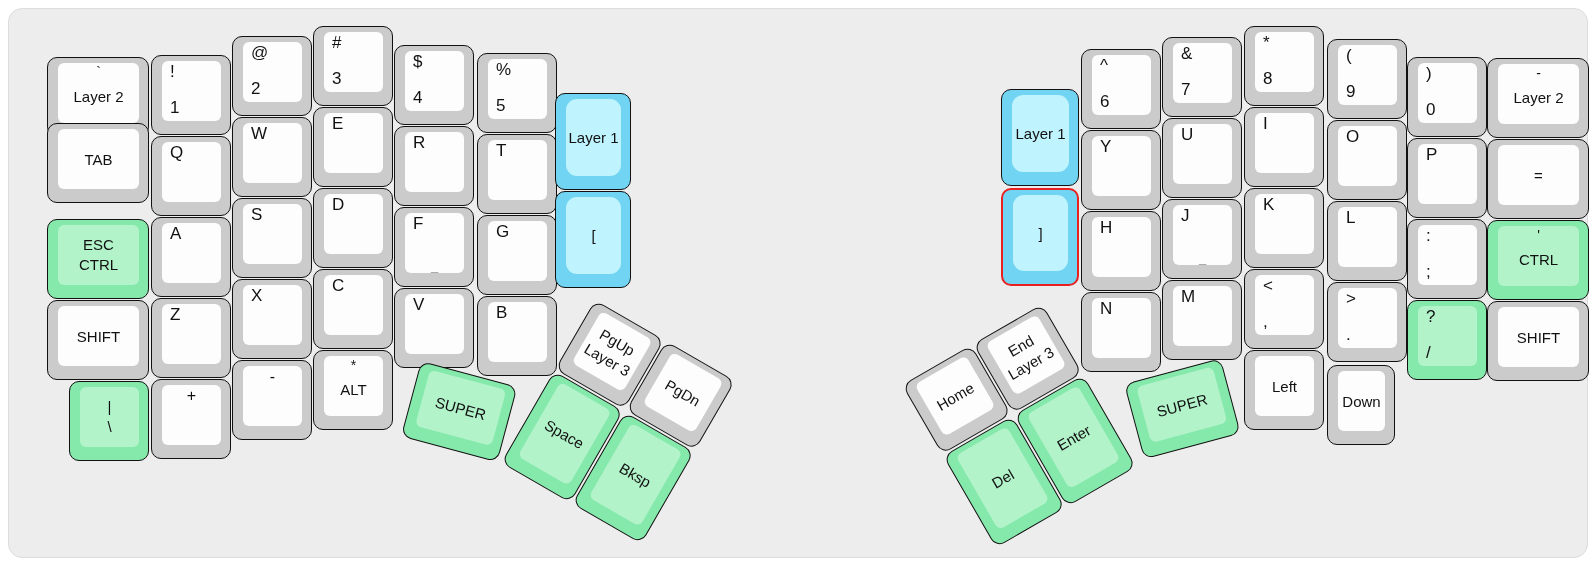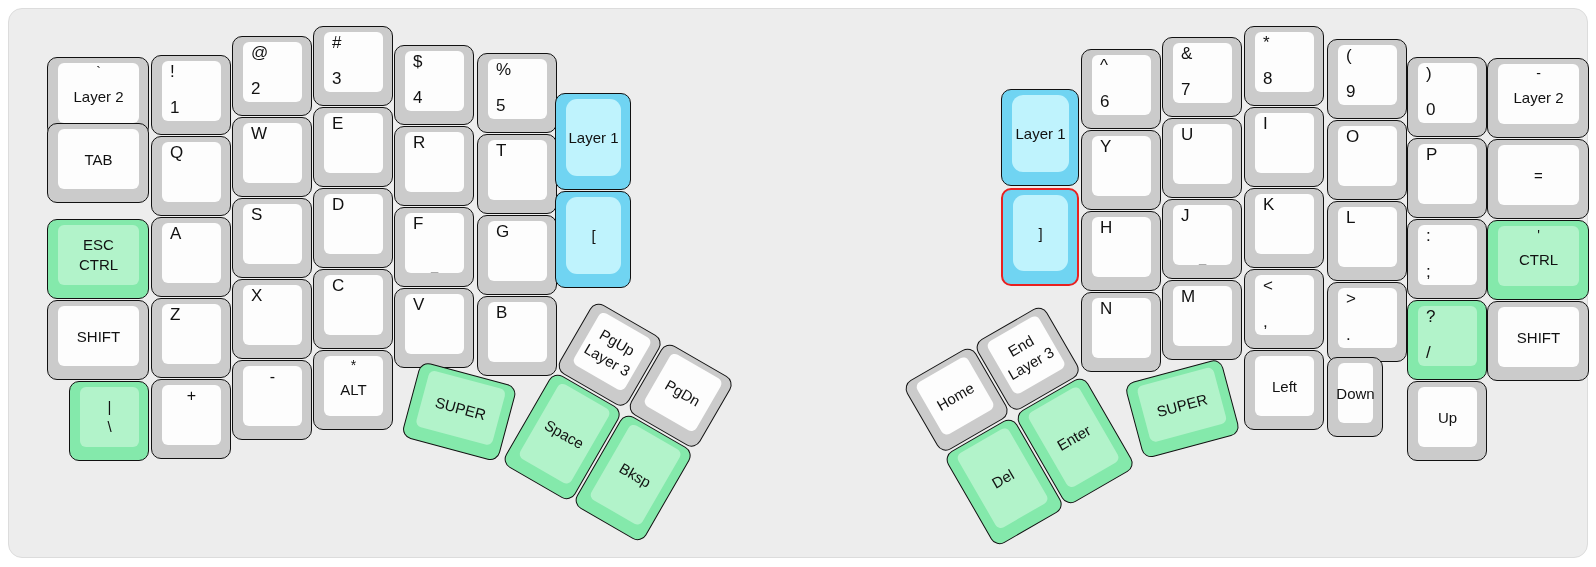--- a/index.html
+++ b/index.html
@@ -357,21 +357,21 @@
       <div class="cap style-corner">
         <span class="corner c1">L</span>
       </div>
     </div>
     <div class="key gray" style="left: 1318px; top: 273px; width: 80px; height: 80px;">
       <div class="cap style-corner2">
         <span class="corner c1">&gt;</span>
         <span class="corner c2">.</span>
       </div>
     </div>
-    <div class="key gray" style="left: 1318px; top: 348px; width: 56px; height: 80px; padding-left: 16px;">
+    <div class="key gray" style="left: 1318px; top: 356px; width: 68px; height: 80px; padding-left: 16px;">
       <div class="cap style-center">
         <div class="cfull">
           <span class="lab">Down</span>
         </div>
       </div>
     </div>
     <div class="key gray" style="left: 1398px; top: 48px; width: 80px; height: 80px;">
       <div class="cap style-corner2">
         <span class="corner c1">)</span>
         <span class="corner c2">0</span>
@@ -385,27 +385,20 @@
     <div class="key gray" style="left: 1398px; top: 210px; width: 80px; height: 80px;">
       <div class="cap style-corner2">
         <span class="corner c1">:</span>
         <span class="corner c2">;</span>
       </div>
     </div>
     <div class="key green" style="left: 1398px; top: 291px; width: 80px; height: 80px;">
       <div class="cap style-corner2">
         <span class="corner c1">?</span>
         <span class="corner c2">/</span>
-      </div>
-    </div>
-    <div class="key gray" style="left: 1398px; top: 372px; width: 80px; height: 80px;">
-      <div class="cap style-center">
-        <div class="cfull">
-          <span class="lab">Up</span>
-        </div>
       </div>
     </div>
     <div class="key gray" style="left: 1478px; top: 49px; width: 102px; height: 80px;">
       <div class="cap style-shiftcenter">
         <span class="topline">-</span>
         <div class="cfull">
           <span class="lab">Layer 2</span>
         </div>
       </div>
     </div>

